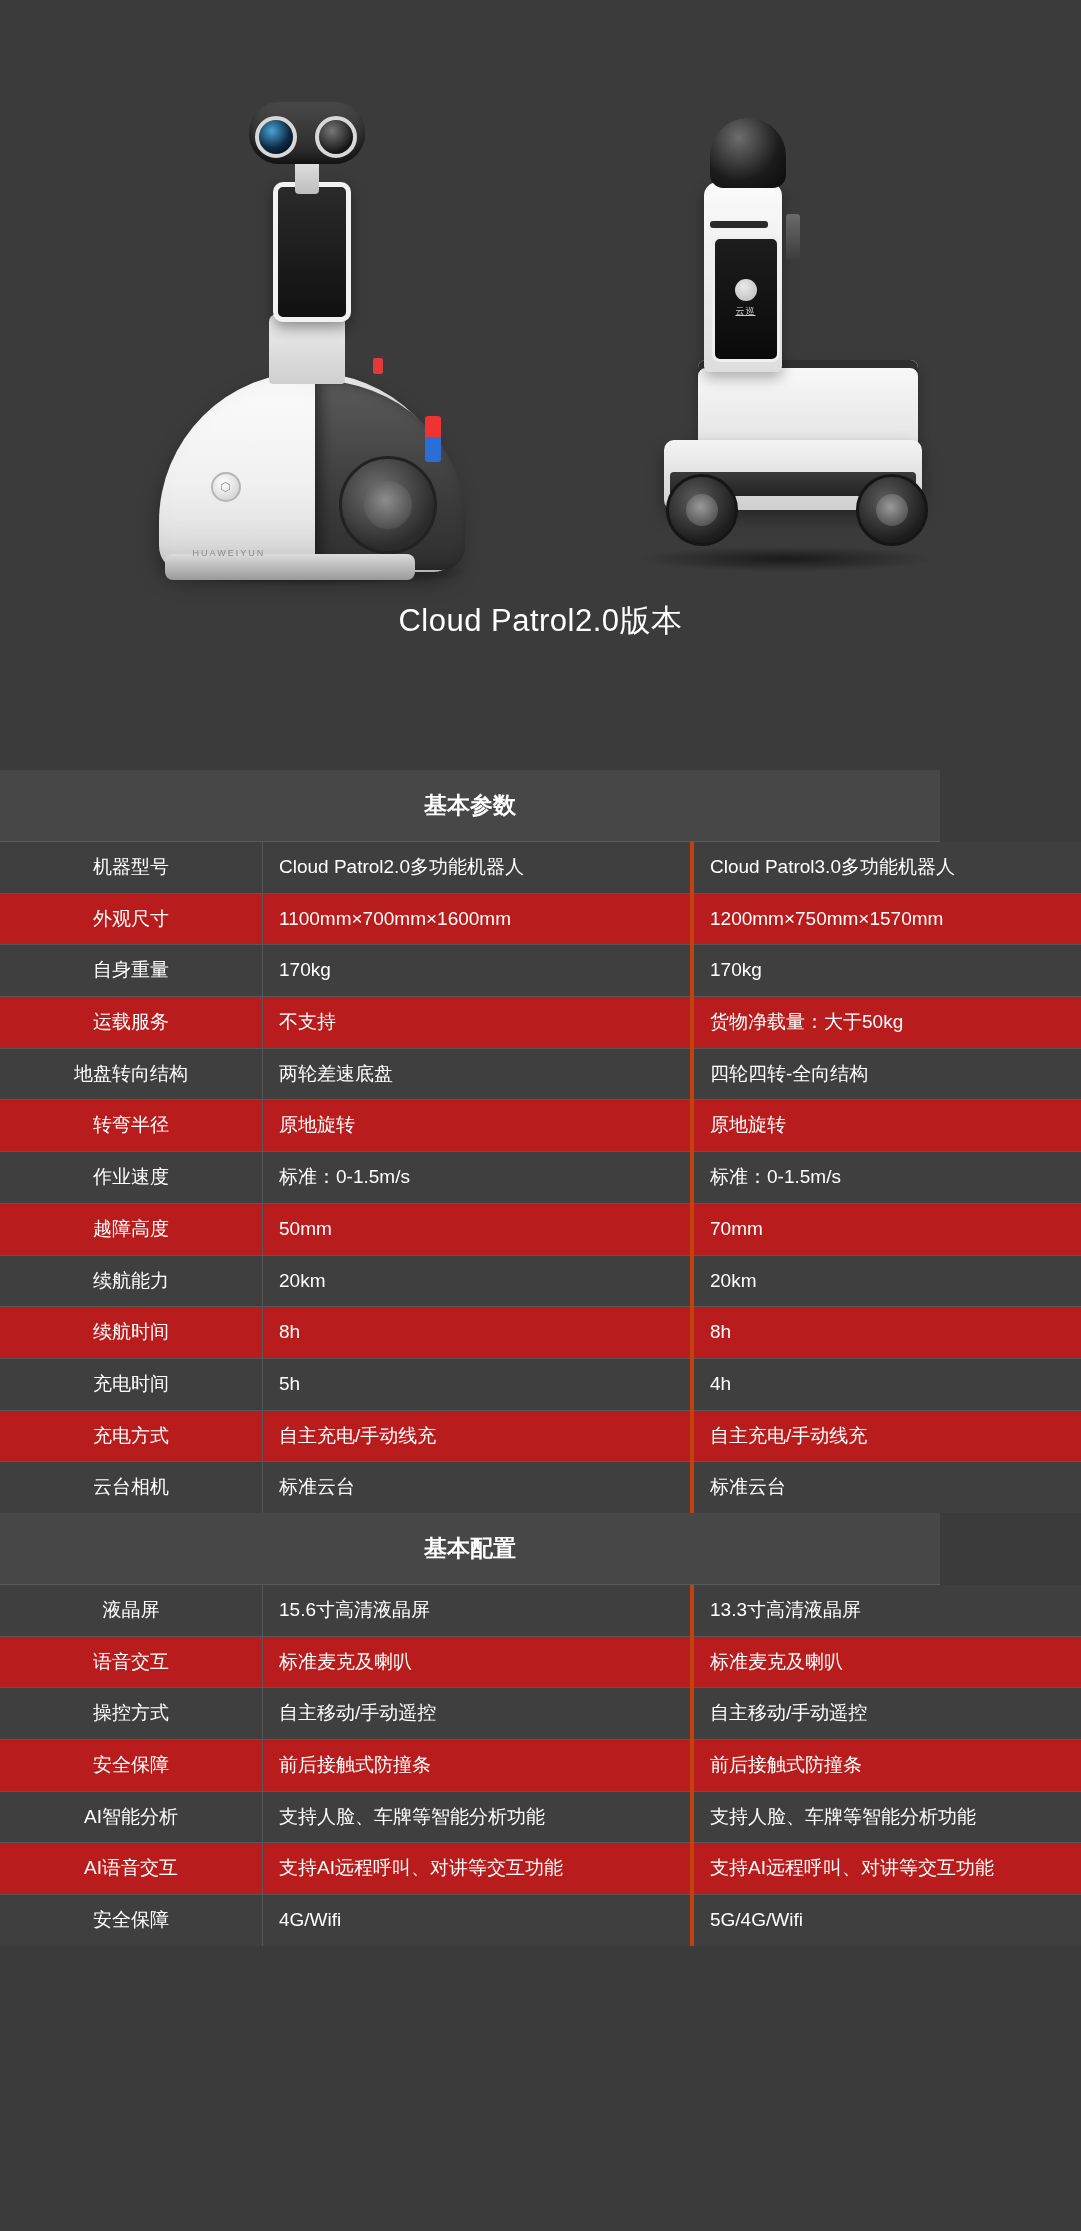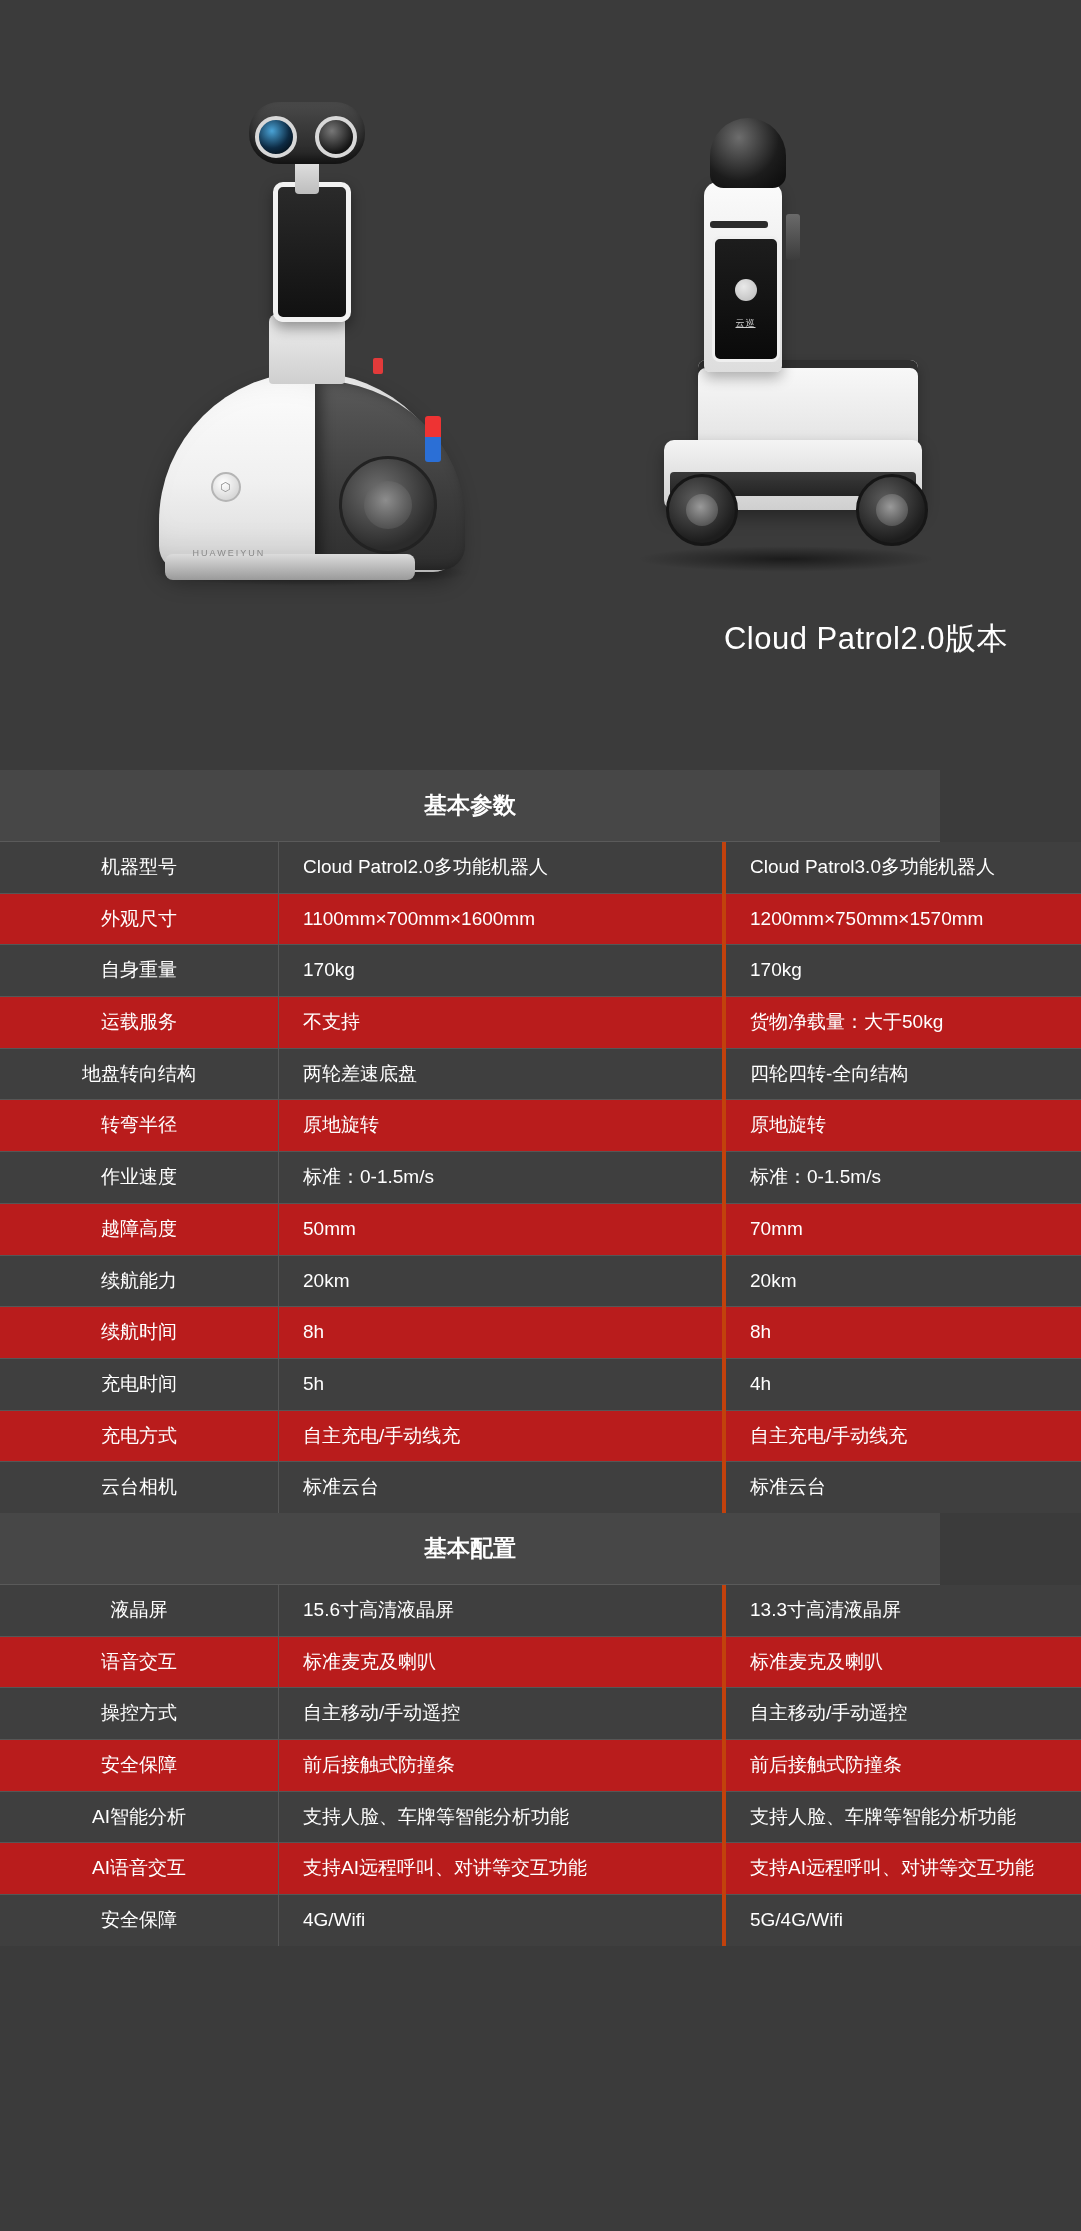--- a/index.html
+++ b/index.html
@@ -185,21 +185,21 @@
     background: linear-gradient(180deg,#1d1d1d,#0a0a0a);
     border-radius: 8px;
     border: 3px solid #efefef;
   }
   .r3-screen-badge {
     position:absolute; top: 40px; left: 50%; transform: translateX(-50%);
     width: 22px; height: 22px; border-radius:50%;
     background: radial-gradient(circle at 40% 35%, #e9e9e9, #b8b8b8);
   }
   .r3-screen-text {
-    position:absolute; top: 78px; left: 0; right:0; text-align:center;
+    position:absolute; top: 66px; left: 0; right:0; text-align:center;
     font-size: 9px; color:#cfcfcf; letter-spacing: 1px; text-decoration: underline;
   }
   .r3-slot {
     position:absolute; left: 104px; bottom: 352px;
     width: 58px; height: 7px; background:#2b2b2b; border-radius: 3px;
   }
   .r3-dome {
     position:absolute; left: 104px; bottom: 392px;
     width: 76px; height: 70px;
     background: radial-gradient(ellipse at 38% 28%, #6d6d6d 0%, #1c1c1c 60%, #0a0a0a 100%);
@@ -211,23 +211,23 @@
     background: linear-gradient(180deg,#6a6a6a,#3c3c3c);
     border-radius: 3px;
   }
   .r3-shadow {
     position:absolute; left: 30px; bottom: 8px; width: 300px; height: 26px;
     background: radial-gradient(ellipse at center, rgba(0,0,0,.55), rgba(0,0,0,0) 70%);
   }
 
   .caption-row {
     display: flex;
-    justify-content: flex-end;
+    justify-content: center;
     gap: 24px;
-    margin-top: 18px;
+    margin-top: 0;
   }
   .caption {
     width: 430px;
     text-align: center;
     font-size: 31px;
     color: #ffffff;
     font-weight: 400;
     letter-spacing: .5px;
   }
 
@@ -244,21 +244,21 @@
     border-bottom: 1px solid #5a5a5a;
     color: #ffffff;
     font-weight: 700;
   }
   table.spec-table {
     width: 1081px;
     border-collapse: collapse;
     table-layout: fixed;
   }
   table.spec-table td {
-    padding: 13px 24px;
+    padding: 13px 16px;
     font-size: 19px;
     color: #ffffff;
     border-bottom: 1px solid #565656;
     vertical-align: middle;
     line-height: 1.3;
   }
   td.col-label {
     width: 230px;
     text-align: center;
     border-right: 1px solid #565656;

